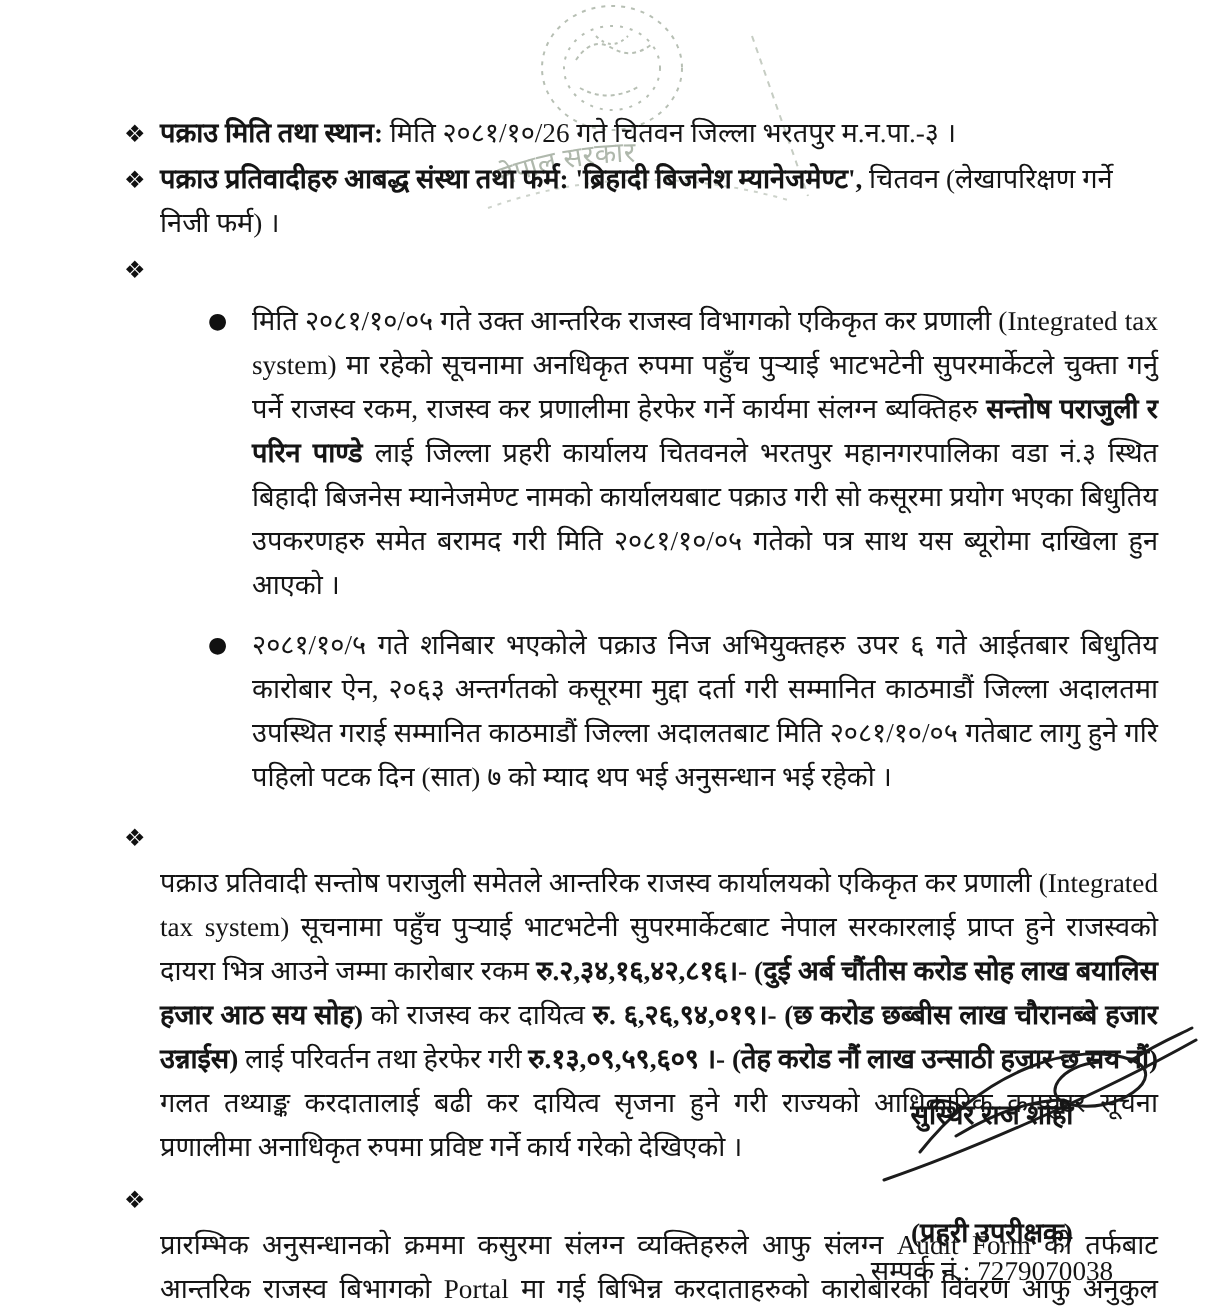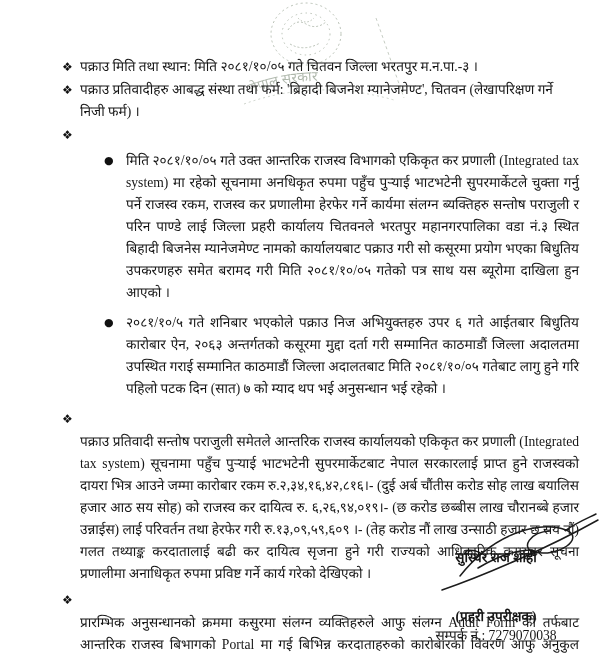--- a/index.html
+++ b/index.html
@@ -22,21 +22,21 @@
     flex:0 0 18px;width:18px;
     font-size:12px;line-height:22px;color:#111;
     font-family:"DejaVu Sans",sans-serif;
   }
   .dot-marker{
     flex:0 0 22px;width:22px;
     font-size:11px;line-height:22px;color:#111;
     font-family:"DejaVu Sans",sans-serif;
   }
   .kv-text{flex:1;}
-  b,.bold{font-weight:400;margin-top:24px;}
+  b,.bold{font-weight:700;margin-top:24px;}
   .section-heading{font-weight:700;margin:2px 0 2px 0;}
   .bullets{margin-left:42px;}
   .bullet-row{display:flex;align-items:flex-start;margin:4px 0 8px 0;}
   .bullet-text{flex:1;text-align:justify;}
   .para{margin-left:18px;text-align:justify;}
   .signature-block{
     position:absolute;left:396px;top:548px;width:200px;
     text-align:center;font-size:13.6px;line-height:19.5px;
   }
   .sig-name{font-weight:700;}
@@ -74,21 +74,21 @@
     <text font-size="14" fill="#6f7f6a" font-family="'Liberation Serif',serif">
       <textPath href="#stamp-arc" startOffset="8">नेपाल सरकार</textPath>
     </text>
   </svg>
 
   <div class="content">
 
     <div class="kv-row">
       <span class="marker">❖</span>
       <div class="kv-text">
-        <b>पक्राउ मिति तथा स्थान:</b><span> मिति २०८१/१०/०५ गते चितवन जिल्ला भरतपुर म.न.पा.-३ ।</span>
+        <b>पक्राउ मिति तथा स्थान:</b><span> मिति २०८१/१०/26 गते चितवन जिल्ला भरतपुर म.न.पा.-३ ।</span>
       </div>
     </div>
 
     <div class="kv-row">
       <span class="marker">❖</span>
       <div class="kv-text">
         <b>पक्राउ प्रतिवादीहरु आबद्ध संस्था तथा फर्म:</b><b> 'ब्रिहादी बिजनेश म्यानेजमेण्ट',</b><span> चितवन (लेखापरिक्षण गर्ने निजी फर्म) ।</span>
       </div>
     </div>
 

